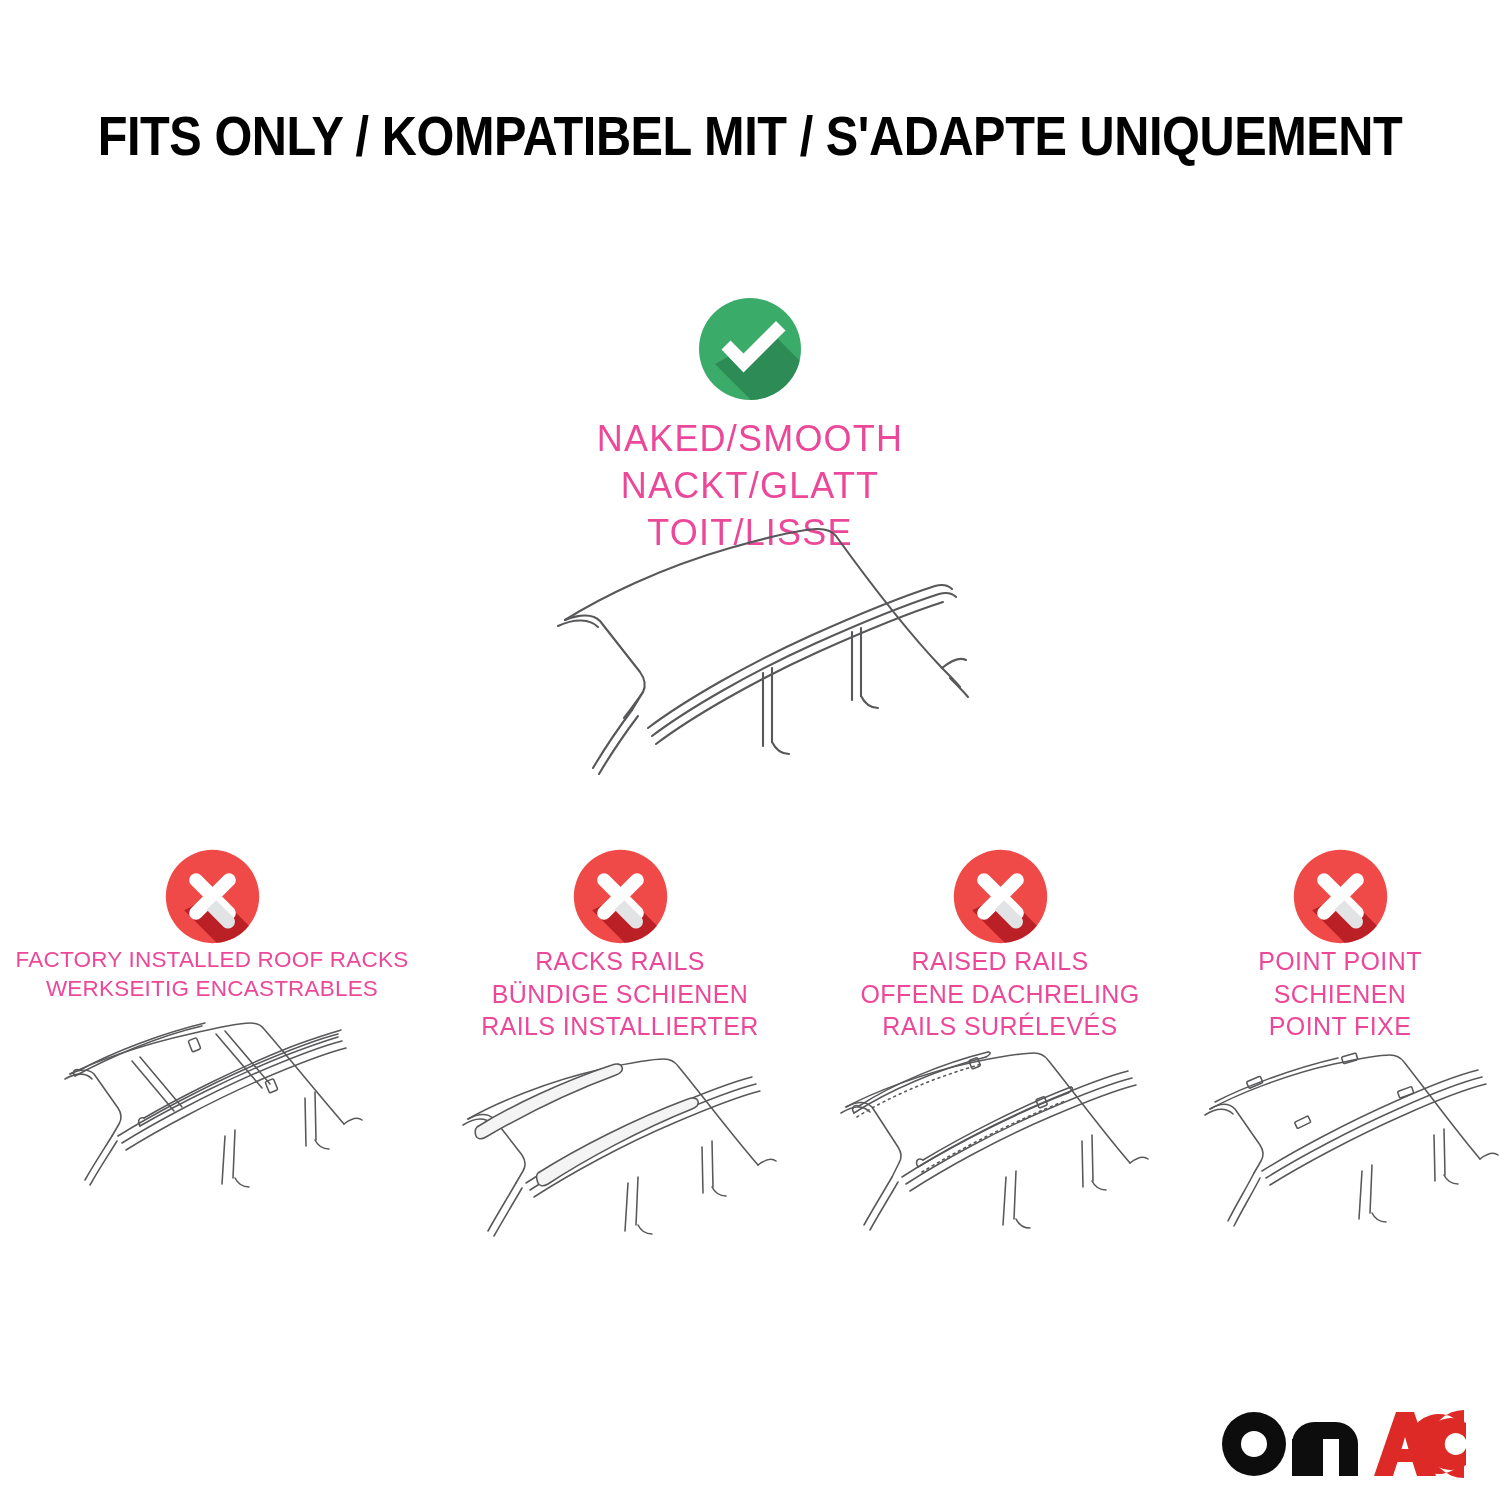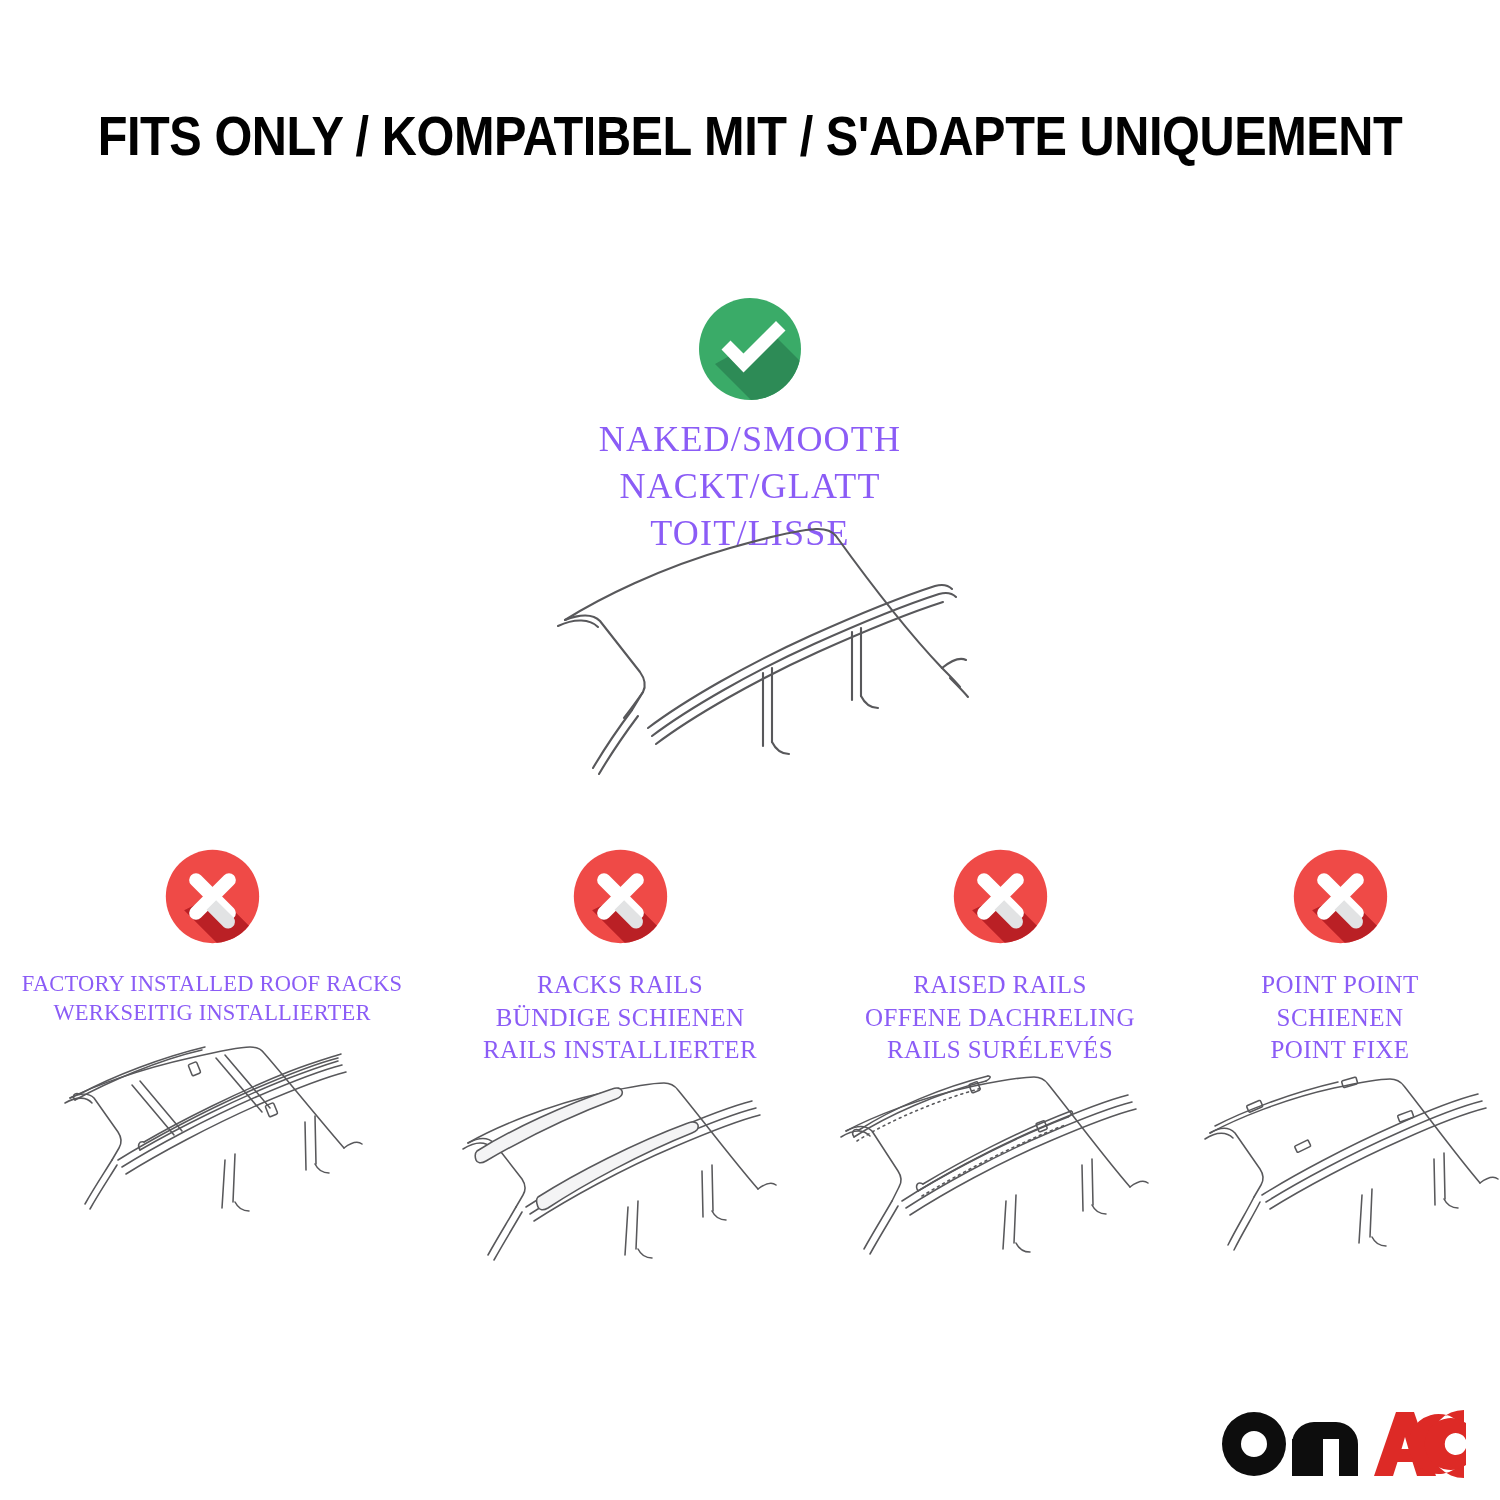--- a/index.html
+++ b/index.html
@@ -39,23 +39,23 @@
     left: 0;
     top: 296px;
     width: 1500px;
     text-align: center;
   }
   .badge {
     display: block;
     margin: 0 auto;
   }
   .caption {
-    font-family: Liberation Serif, serif;
+    font-family: Liberation Sans, sans-serif;
     font-weight: 300;
-    color: #8b5cf6;
+    color: #ec4899;
     line-height: 1.30;
     letter-spacing: 0.6px;
     white-space: nowrap;
   }
   .good-caption {
     margin-top: 14px;
     font-size: 36px;
     letter-spacing: 1.2px;
   }
   .good-caption div { }
@@ -75,21 +75,21 @@
     top: 848px;
     width: 1500px;
     height: 420px;
   }
   .bad-col {
     position: absolute;
     top: 0;
     text-align: center;
   }
   .bad-col .caption {
-    margin-top: 24px;
+    margin-top: 0;
     font-size: 25px;
     letter-spacing: 0.4px;
   }
   .bad-col .art {
     margin-top: 8px;
   }
 
   .col-1 { left: 10px;   width: 404px; }
   .col-2 { left: 430px;  width: 380px; }
   .col-3 { left: 810px;  width: 380px; }
@@ -191,21 +191,21 @@
       </g>
       <g>
         <rect x="20" y="45.5" width="66" height="15" rx="7.5" fill="#ffffff" transform="rotate(45 53 53)"></rect>
         <rect x="20" y="45.5" width="66" height="15" rx="7.5" fill="#ffffff" transform="rotate(-45 53 53)"></rect>
         <path d="M57 57 L76 76 A7.5 7.5 0 0 1 65.5 86.5 L46.5 67.5 Z" fill="#e2e3e4"></path>
       </g>
     </svg>
 
     <div class="caption">
       <div>FACTORY INSTALLED ROOF RACKS</div>
-      <div>WERKSEITIG INSTALLIERTER</div>
+      <div>WERKSEITIG ENCASTRABLES</div>
     </div>
 
     <div class="art">
       <svg class="art-svg" width="380" height="210" viewBox="0 0 380 210">
         <g fill="none" stroke="#58585b" stroke-width="1.55" stroke-linecap="round" stroke-linejoin="round">
 
           <path d="M48 62 C72 50 118 33 168 22 C198 15 218 11 228 11
                    C234 11 239 13 242 17 C268 47 296 82 322 112"></path>
           <path d="M96 124 C128 104 180 76 230 54 C272 36 300 26 316 22"></path>
           <path d="M100 131 C132 111 184 83 234 61 C276 43 304 33 320 29"></path>

